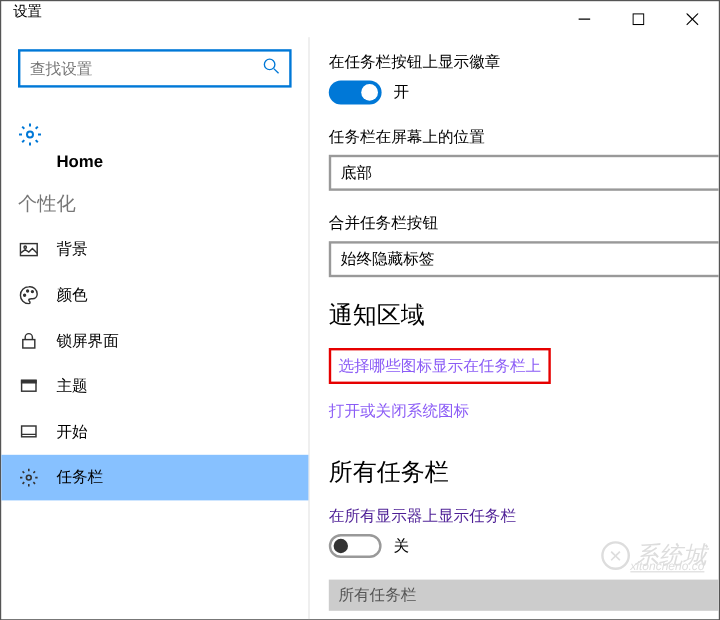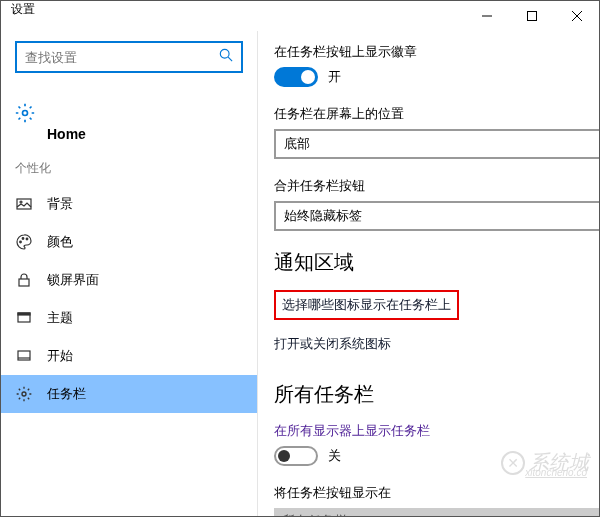--- a/index.html
+++ b/index.html
@@ -11,38 +11,38 @@
 .winbtn svg { width: 10px; height: 10px; }
 .body { display: flex; height: calc(100% - 30px); }
 .sidebar { width: 257px; border-right: 1px solid #e5e5e5; display: flex; flex-direction: column; }
 .searchwrap { padding: 10px 14px 6px 14px; }
 .search { border: 2px solid #0078d7; height: 32px; display: flex; align-items: center; padding: 0 8px; }
 .search input { border: none; outline: none; flex: 1; font-size: 13px; color: #666; }
 .search .sicon { color: #0078d7; }
 .homerow { display: flex; align-items: center; padding: 8px 14px 12px 14px; gap: 12px; }
 .homerow .gear { color: #0078d7; }
 .homerow .hlabel { font-size: 14px; font-weight: 600; color: #000; margin-top: 39px; }
-.section-label { font-size: 12px; color: #777; padding: 6px 14px 8px 14px; }
+.section-label { font-size: 16px; color: #777; padding: 6px 14px 8px 14px; }
 .navitem { display: flex; align-items: center; gap: 14px; padding: 10px 14px; font-size: 13px; color: #000000; }
 .navitem.selected { background: #87c1ff; }
 .navitem .nicon { width: 18px; display: flex; justify-content: center; color: #333; }
 .content { flex: 1; padding: 12px 0 0 16px; overflow: hidden; position: relative; }
 .row-label { font-size: 13px; color: #000; margin-bottom: 6px; }
 .row-label.disabled { color: #4c1d95; }
 .toggle { display: flex; align-items: center; gap: 10px; margin-bottom: 18px; }
 .toggle .track { width: 44px; height: 20px; border-radius: 10px; position: relative; }
 .toggle.on .track { background: #0078d7; }
 .toggle.on .thumb { position: absolute; right: 3px; top: 3px; width: 14px; height: 14px; background: #fff; border-radius: 50%; }
 .toggle.off .track { border: 2px solid #999; background: #fff; }
 .toggle.off .thumb { position: absolute; left: 2px; top: 2px; width: 12px; height: 12px; background: #333; border-radius: 50%; }
 .toggle .tlabel { font-size: 13px; }
 .dropdown { border: 2px solid #999; padding: 4px 8px; font-size: 13px; width: 337px; margin-bottom: 18px; display: flex; justify-content: space-between; align-items: center; }
 .dropdown.disabled { background: #ccc; border: none; color: #555; }
 .heading { font-size: 20px; color: #000; margin: 14px 0 14px 0; }
-.link { color: #0f172a; font-size: 13px; display: inline-block; margin-bottom: 14px; }
+.link { color: #8b5cf6; font-size: 13px; display: inline-block; margin-bottom: 14px; }
 .link.highlighted { border: 2px solid #e60000; padding: 4px 6px; }
 .watermark { position: absolute; right: 10px; bottom: 40px; font-size: 20px; color: #ddd; font-style: italic; display: flex; align-items: center; gap: 4px; }
 .watermark .wcircle { width: 24px; height: 24px; border: 2px solid #ddd; border-radius: 50%; display: flex; align-items: center; justify-content: center; font-size: 14px; font-style: normal; }
 .watermark .wsub { font-size: 10px; position: absolute; bottom: -2px; right: 2px; text-decoration: underline; }
 </style>
 </head>
 <body>
 
 <div class="titlebar">
   <span class="title">设置</span>
@@ -170,21 +170,20 @@
 
     <div class="heading">所有任务栏</div>
     <div class="row-label disabled">在所有显示器上显示任务栏</div>
     <div class="toggle off">
       <div class="track">
           <div class="thumb"></div>
         </div>
       <span class="tlabel">关</span>
     </div>
 
-    <div class="row-label">将任务栏按钮显示在</div>
     <div class="dropdown disabled">
       <span>所有任务栏</span>
     </div>
 
     <div class="watermark">
       <span class="wcircle">✕</span>
       <span>系统城</span>
       <span class="wsub">xitoncheno.co</span>
     </div>
   </div>

